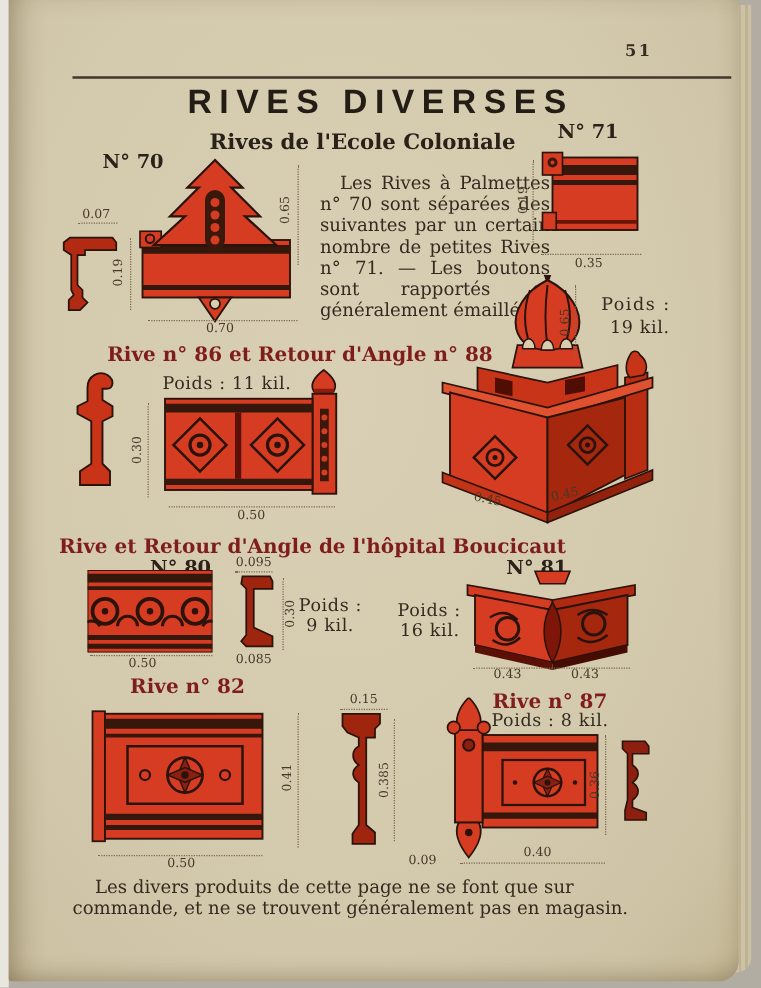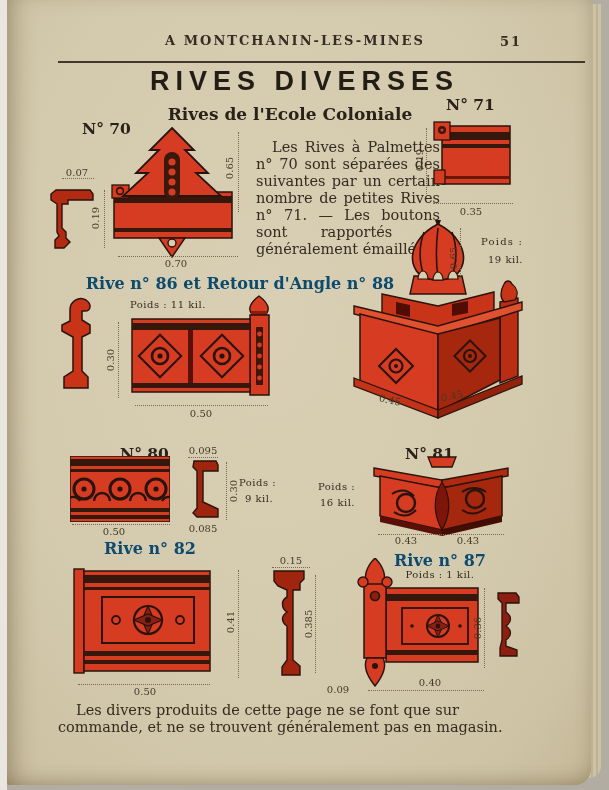--- a/index.html
+++ b/index.html
@@ -16,40 +16,39 @@
   .paper{position:absolute;left:7px;top:0;right:18px;bottom:5px;
     background:radial-gradient(ellipse at 45% 40%, #d9cfb4 0%, #d4caae 55%, #cdc2a4 85%, #c3b795 100%);
     border-radius:0 0 16px 2px;
     box-shadow:inset 16px 0 24px -12px rgba(90,70,40,.45), inset -6px -10px 18px -8px rgba(90,70,40,.32);}
   .content{position:absolute;inset:0;}
   .abs{position:absolute;}
   .hdr{font-weight:bold;font-size:13px;letter-spacing:2px;color:#352c22;}
   .rule{position:absolute;height:2px;background:#41372c;}
   .title{font-family:"Liberation Sans",sans-serif;font-weight:bold;font-size:27px;letter-spacing:6px;color:#241d15;}
   .h2{font-weight:bold;font-size:17px;color:#2a2118;}
-  .h3{font-weight:bold;font-size:16px;color:#0c4a6e;}
+  .h3{font-weight:bold;font-size:16px;color:#7f1d1d;}
   .nno{font-weight:bold;font-size:15.5px;color:#2a2118;}
   .body-text{font-size:14.5px;line-height:1.17;text-align:justify;color:#342b20;}
-  .poids{font-size:10px;color:#342b20;letter-spacing:.5px;}
+  .poids{font-size:14px;color:#342b20;letter-spacing:.5px;}
   .dh{position:absolute;transform:translate(-50%,-50%);white-space:nowrap;font-size:10px;color:#46392a;}
   .dv{position:absolute;transform:translate(-50%,-50%) rotate(-90deg);white-space:nowrap;font-size:10px;color:#46392a;}
   .lh{position:absolute;border-top:1px dotted #7b6950;height:0;}
   .lv{position:absolute;border-left:1px dotted #7b6950;width:0;}
   svg{display:block;}
 </style>
 </head>
 <body>
 
 <div class="edge-left"></div>
 <div class="page-stack"></div>
 <div class="paper"></div>
 
 <div class="content">
 
-  <div class="abs hdr" style="left:100px;top:33px;width:390px;text-align:center;">A MONTCHANIN-LES-MINES</div>
   <div class="abs hdr" style="left:500px;top:34px;">51</div>
   <div class="rule" style="left:58px;top:61px;width:527px;"></div>
 
   <div class="abs h2" style="left:120px;top:104px;width:340px;text-align:center;">Rives de l'Ecole Coloniale</div>
   <div class="abs title" style="left:0;top:66px;width:609px;text-align:center;">RIVES DIVERSES</div>
 
   <div class="abs nno" style="left:446px;top:95px;">N° 71</div>
   <div class="abs nno" style="left:82px;top:119px;">N° 70</div>
 
   <svg class="abs" style="left:48px;top:182px;" width="55" height="72" viewBox="0 0 55 72">
@@ -166,20 +165,21 @@
         <circle r="2" fill="#2a130a"></circle>
     </g>
   </svg>
   <div class="lv" style="left:460px;top:228px;height:58px;"></div>
   <div class="dv" style="left:453px;top:258px;">0.65</div>
   <div class="abs poids" style="left:481px;top:236px;letter-spacing:1.2px;">Poids :</div>
   <div class="abs poids" style="left:488px;top:254px;">19 kil.</div>
   <div class="dh" style="left:390px;top:400px;transform:translate(-50%,-50%) rotate(12deg);">0.45</div>
   <div class="dh" style="left:452px;top:396px;transform:translate(-50%,-50%) rotate(-12deg);">0.45</div>
 
+  <div class="abs h3" style="left:30px;top:427px;width:440px;text-align:center;">Rive et Retour d'Angle de l'hôpital Boucicaut</div>
   <div class="abs nno" style="left:120px;top:444px;">N° 80</div>
   <div class="abs nno" style="left:405px;top:444px;">N° 81</div>
 
   <svg class="abs" style="left:70px;top:456px;" width="100" height="66" viewBox="0 0 100 66">
     <rect x="0" y="0" width="100" height="66" fill="#d63c22" stroke="#2a130a" stroke-width="1.5"></rect>
     <rect x="0" y="3" width="100" height="7" fill="#35170c"></rect>
     <rect x="0" y="13" width="100" height="3" fill="#35170c"></rect>
     <rect x="0" y="52" width="100" height="4" fill="#35170c"></rect>
     <rect x="0" y="59" width="100" height="4" fill="#35170c"></rect>
     <circle cx="14" cy="33" r="10" fill="none" stroke="#2a130a" stroke-width="3"></circle>
@@ -255,21 +255,21 @@
   <svg class="abs" style="left:268px;top:566px;" width="40" height="114" viewBox="0 0 40 114">
     <path d="M6 5 L36 5 L36 13 L32 17 L32 24 L25 24 L25 94 L32 100 L32 109 L14 109 L14 101 L19 94 L19 60 C13 56 13 50 19 46 C13 42 13 34 19 31 L19 24 L10 20 L6 15 Z" fill="#a0250f" stroke="#2a130a" stroke-width="1.4"></path>
   </svg>
   <div class="lh" style="left:272px;top:567px;width:38px;"></div>
   <div class="dh" style="left:291px;top:560px;">0.15</div>
   <div class="lv" style="left:315px;top:575px;height:98px;"></div>
   <div class="dv" style="left:308px;top:624px;">0.385</div>
   <div class="dh" style="left:300px;top:689px;margin-left:38px;">0.09</div>
 
   <div class="abs h3" style="left:370px;top:551px;width:140px;text-align:center;">Rive n° 87</div>
-  <div class="abs poids" style="left:370px;top:569px;width:140px;text-align:center;">Poids : 1 kil.</div>
+  <div class="abs poids" style="left:370px;top:569px;width:140px;text-align:center;">Poids : 8 kil.</div>
 
   <svg class="abs" style="left:356px;top:558px;" width="132" height="132" viewBox="0 0 132 132">
     <rect x="30" y="30" width="92" height="74" fill="#d63c22" stroke="#2a130a" stroke-width="1.5"></rect>
     <rect x="30" y="36" width="92" height="7" fill="#35170c"></rect>
     <rect x="30" y="92" width="92" height="5" fill="#35170c"></rect>
     <rect x="46" y="50" width="66" height="36" fill="none" stroke="#2a130a" stroke-width="1.8"></rect>
     <circle cx="82" cy="68" r="11" fill="none" stroke="#2a130a" stroke-width="2"></circle>
     <polygon points="82,57 87,68 82,79 77,68" fill="#8a2012" stroke="#2a130a" stroke-width="1"></polygon>
     <polygon points="71,68 82,63 93,68 82,73" fill="#8a2012" stroke="#2a130a" stroke-width="1"></polygon>
     <circle cx="82" cy="68" r="2.4" fill="#2a130a"></circle>

